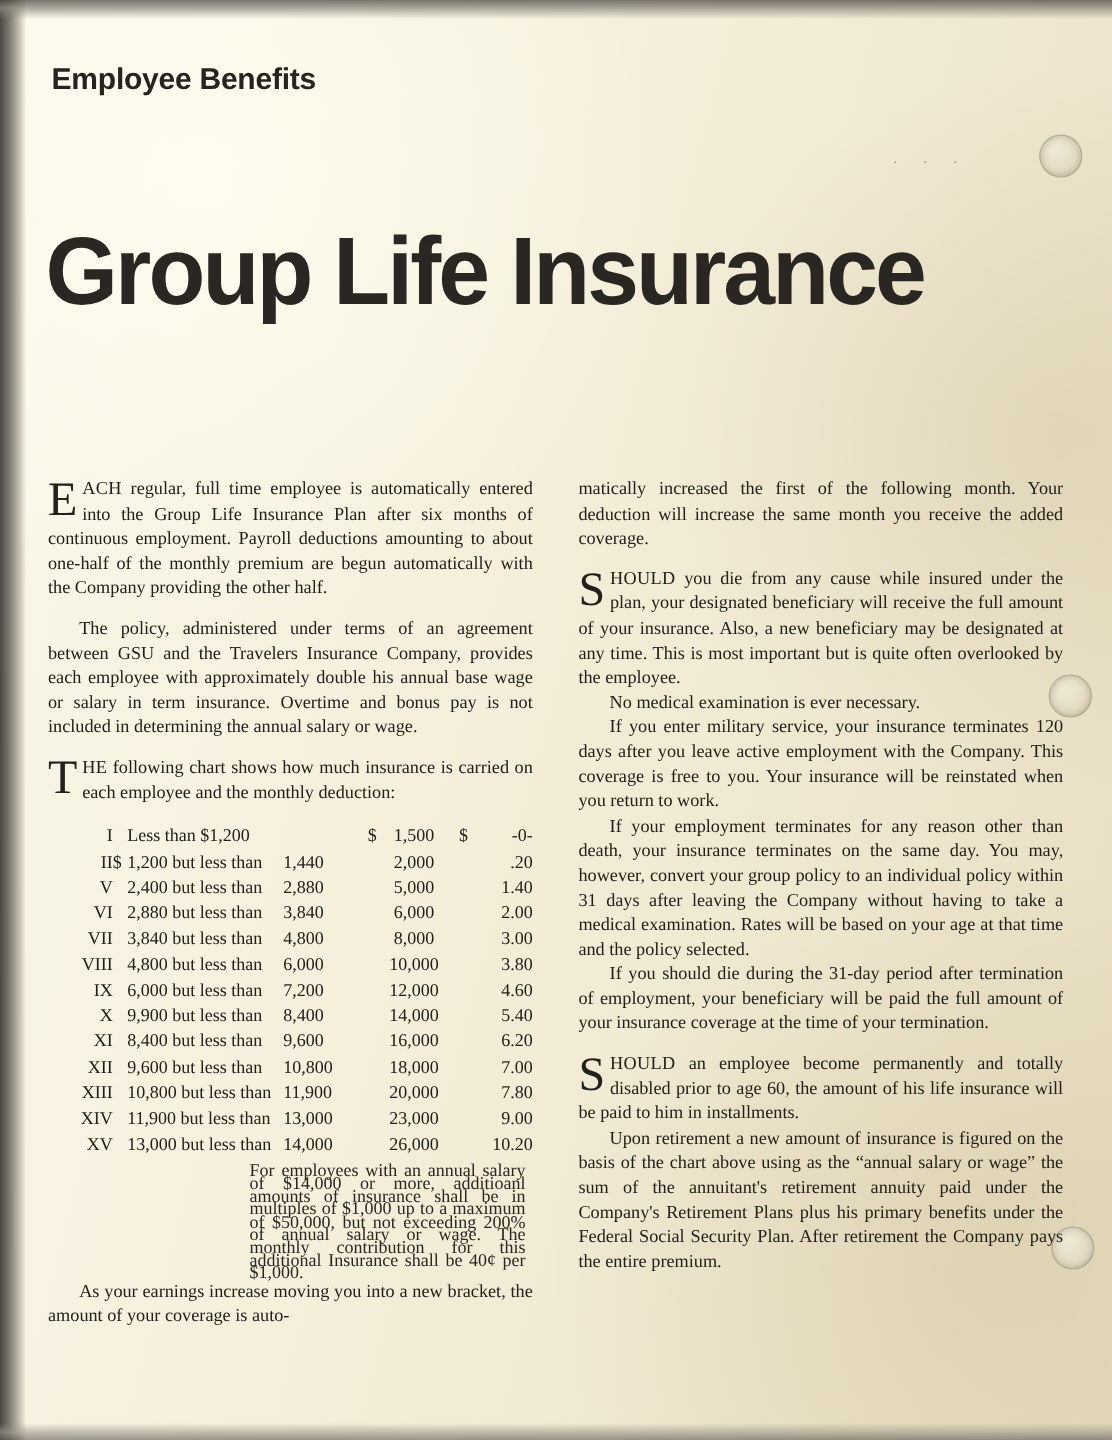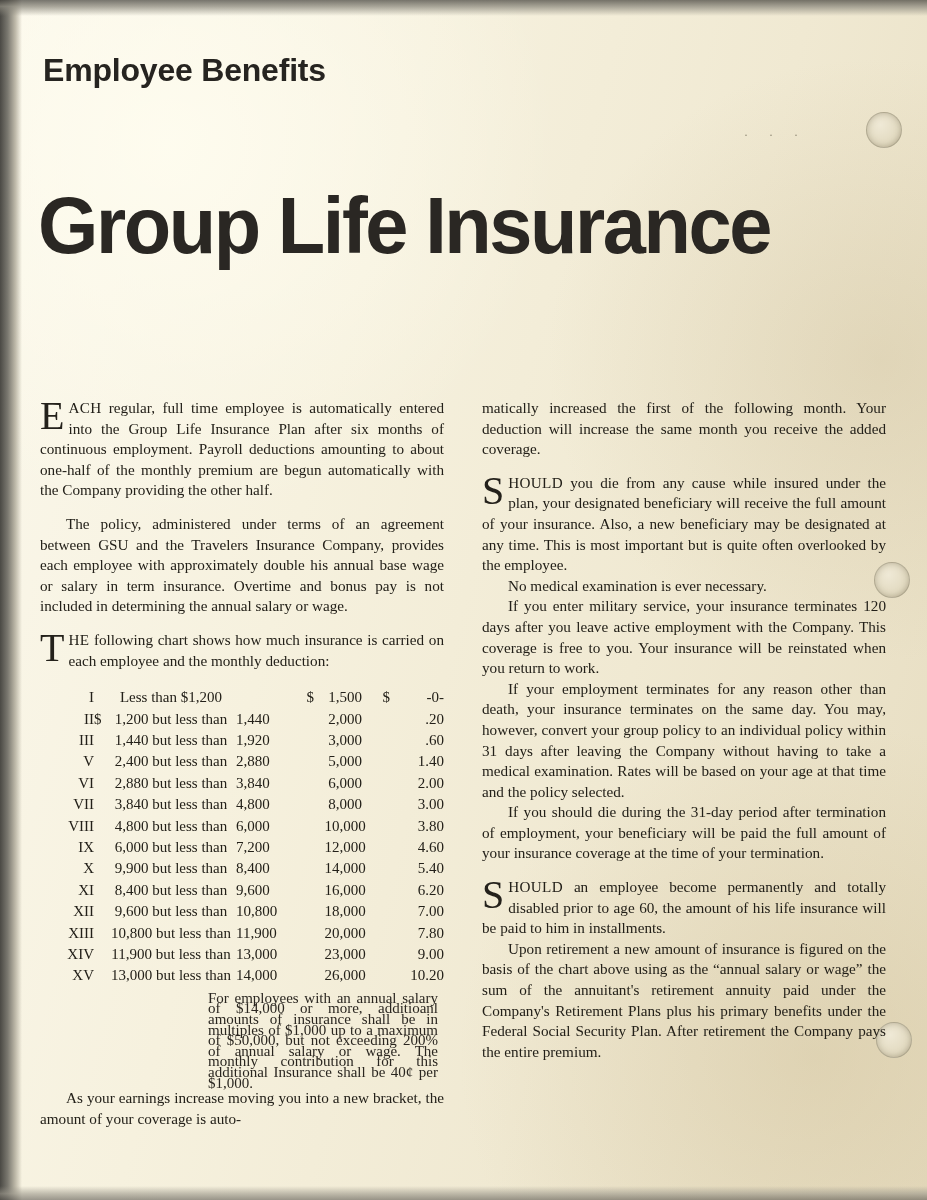--- a/index.html
+++ b/index.html
@@ -71,21 +71,21 @@
     position: absolute;
     inset: 0;
   }
 
   .kicker {
     position: absolute;
     top: 52px;
     left: 43px;
     font-family: "Liberation Sans", sans-serif;
     font-weight: bold;
-    font-size: 32px;
+    font-size: 25px;
     letter-spacing: -0.2px;
     color: #262420;
   }
 
   .headline {
     position: absolute;
     top: 182px;
     left: 38px;
     font-family: "Liberation Sans", sans-serif;
     font-weight: bold;
@@ -149,21 +149,21 @@
     width: 100%;
   }
   .chart td {
     padding: 0;
     white-space: nowrap;
     font-size: 15px;
     line-height: 21.4px;
   }
   .c-roman { text-align: right; width: 54px; padding-right: 8px; }
   .c-dollar { width: 12px; text-align: left; }
-  .c-desc { text-align: center; padding-right: 6px; }
+  .c-desc { text-align: left; padding-right: 6px; }
   .c-upper { width: 64px; padding-right: 20px; }
   .c-ins-sym { width: 14px; text-align: right; }
   .c-ins { text-align: center; width: 62px; padding-right: 18px;}
   .c-ded-sym { width: 14px; text-align: right; }
   .c-ded { text-align: right; width: 54px; }
 
   .footnote {
     margin: 6px 0 0 168px;
     width: 230px;
     font-size: 15px;
@@ -220,30 +220,20 @@
                   <td class="c-roman">II</td>
                   <td class="c-dollar">$</td>
                   <td class="c-desc">1,200 but less than</td>
                   <td class="c-upper">1,440</td>
                   <td class="c-ins-sym"></td>
                   <td class="c-ins">2,000</td>
                   <td class="c-ded-sym"></td>
                   <td class="c-ded">.20</td>
                 </tr>
                 <tr>
-                  <td class="c-roman">III</td>
-                  <td class="c-dollar"></td>
-                  <td class="c-desc">1,440 but less than</td>
-                  <td class="c-upper">1,920</td>
-                  <td class="c-ins-sym"></td>
-                  <td class="c-ins">3,000</td>
-                  <td class="c-ded-sym"></td>
-                  <td class="c-ded">.60</td>
-                </tr>
-                <tr>
                   <td class="c-roman">V</td>
                   <td class="c-dollar"></td>
                   <td class="c-desc">2,400 but less than</td>
                   <td class="c-upper">2,880</td>
                   <td class="c-ins-sym"></td>
                   <td class="c-ins">5,000</td>
                   <td class="c-ded-sym"></td>
                   <td class="c-ded">1.40</td>
                 </tr>
                 <tr>

